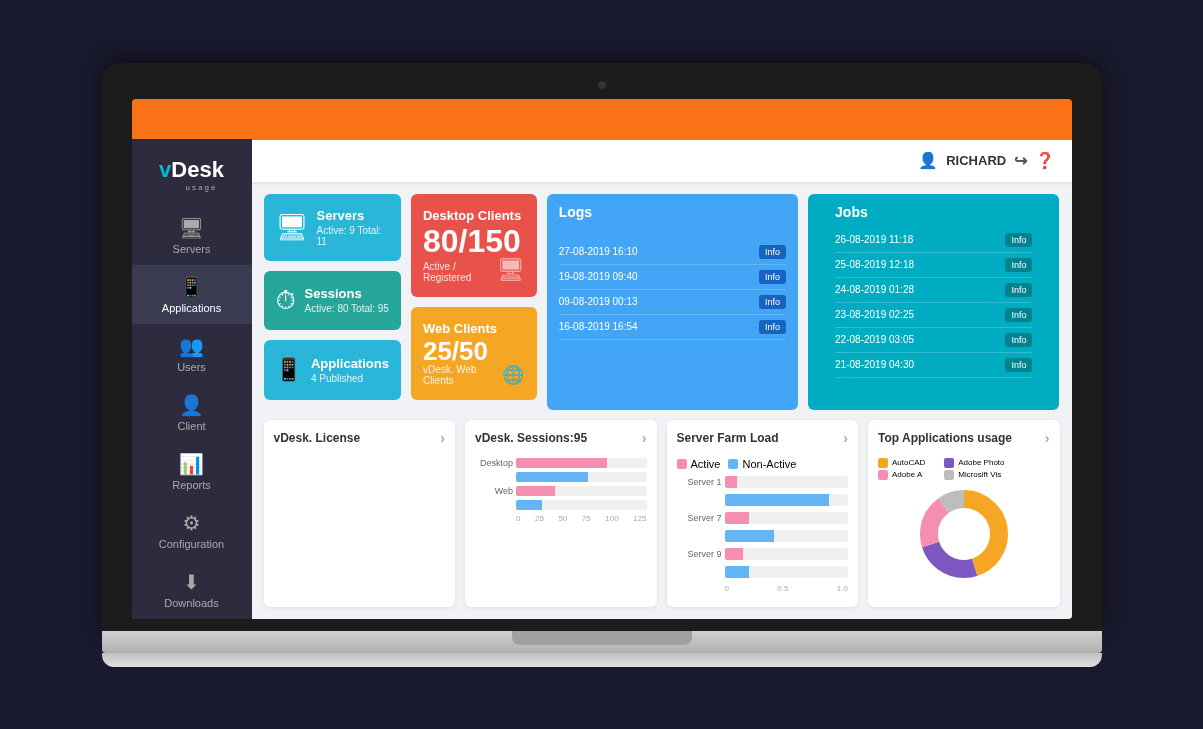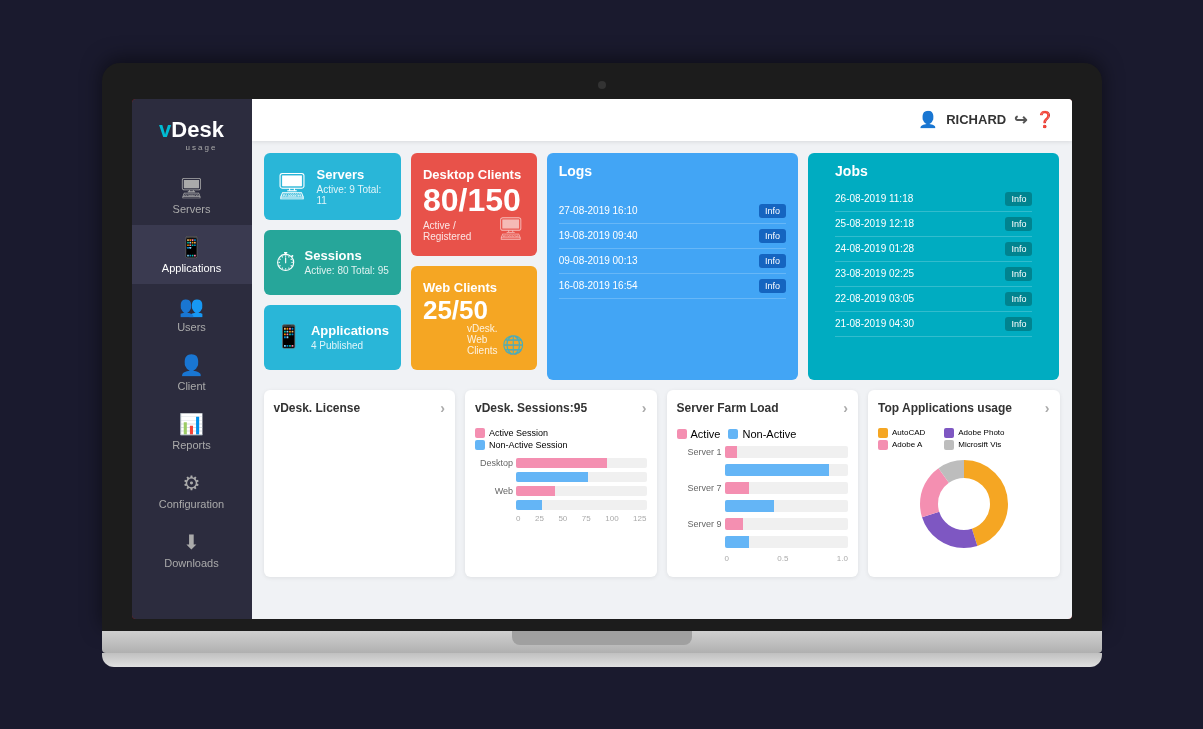--- a/index.html
+++ b/index.html
@@ -18,25 +18,26 @@
     }
 
     .laptop-screen-bezel {
       background: #1c1c1c;
       border-radius: 18px 18px 0 0;
       padding: 18px 30px 12px 30px;
       box-shadow: 0 -4px 20px rgba(0,0,0,0.5);
     }
 
     .screen {
-      background: #b91c1c;
+      background: #f97316;
       border-radius: 4px;
       overflow: hidden;
       display: flex;
       height: 520px;
+      align-items: flex-end;
     }
 
     .laptop-base {
       background: linear-gradient(to bottom, #d0d0d0, #b0b0b0);
       height: 22px;
       border-radius: 0 0 4px 4px;
       position: relative;
     }
     .laptop-base::after {
       content: '';
@@ -492,21 +493,21 @@
                 <div class="card-big-number">80/150</div>
                 <div style="display:flex; justify-content:space-between; align-items:flex-end;">
                   <div class="card-description">Active / Registered</div>
                   <span style="font-size:22px; opacity:0.6;">🖥</span>
                 </div>
               </div>
 
               <div class="card card-orange" style="flex:1;">
                 <div class="card-title">Web Clients</div>
                 <div class="card-big-number" style="font-size:26px;">25/50</div>
-                <div style="display:flex; justify-content:space-between; align-items:flex-end;margin-left:44px;">
+                <div style="display:flex; justify-content:space-between; align-items:flex-end;">
                   <div class="card-description">vDesk. Web Clients</div>
                   <span style="font-size:18px; opacity:0.7;">🌐</span>
                 </div>
               </div>
             </div>
 
             <div class="logs-card">
               <div class="logs-title">Logs</div>
               <div>
                 <div class="log-item">
@@ -567,30 +568,20 @@
                 <span class="widget-arrow">›</span>
               </div>
             </div>
 
             <div class="widget">
               <div class="widget-header">
                 <span>vDesk. Sessions:95</span>
                 <span class="widget-arrow">›</span>
               </div>
               <div class="sessions-chart">
-                <div class="sessions-legend">
-                  <div class="legend-item">
-                    <div class="legend-dot" style="background:#f48fb1;"></div>
-                    <span>Active Session</span>
-                  </div>
-                  <div class="legend-item">
-                    <div class="legend-dot" style="background:#64b5f6;"></div>
-                    <span>Non-Active Session</span>
-                  </div>
-                </div>
 
                 <div class="bar-group">
                   <span class="bar-label">Desktop</span>
                   <div class="bar-track">
                     <div class="bar-fill-pink" style="width:70%;"></div>
                   </div>
                 </div>
                 <div class="bar-group">
                   <span class="bar-label"></span>
                   <div class="bar-track">

